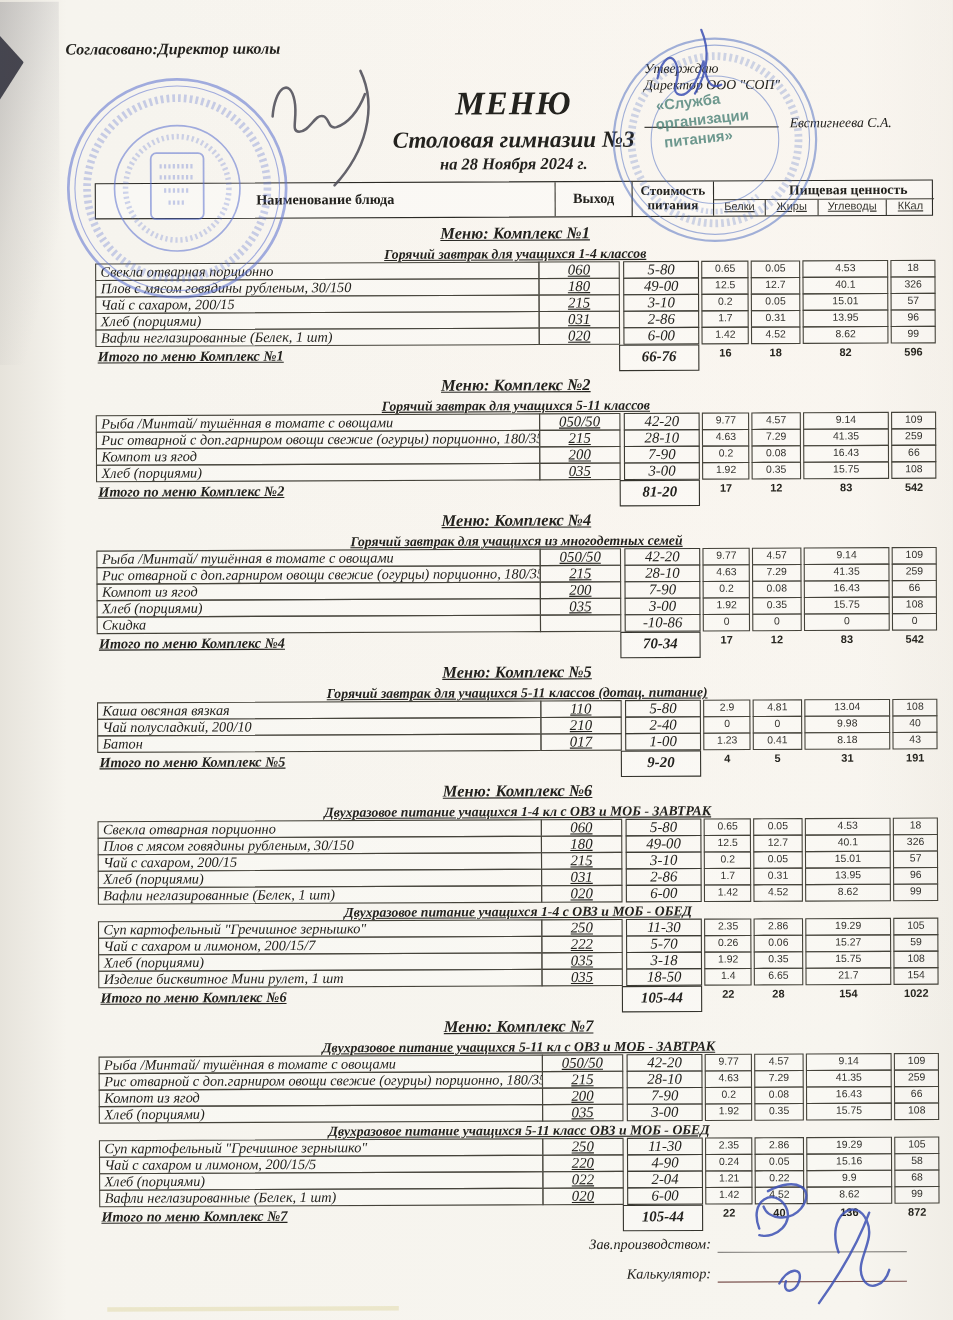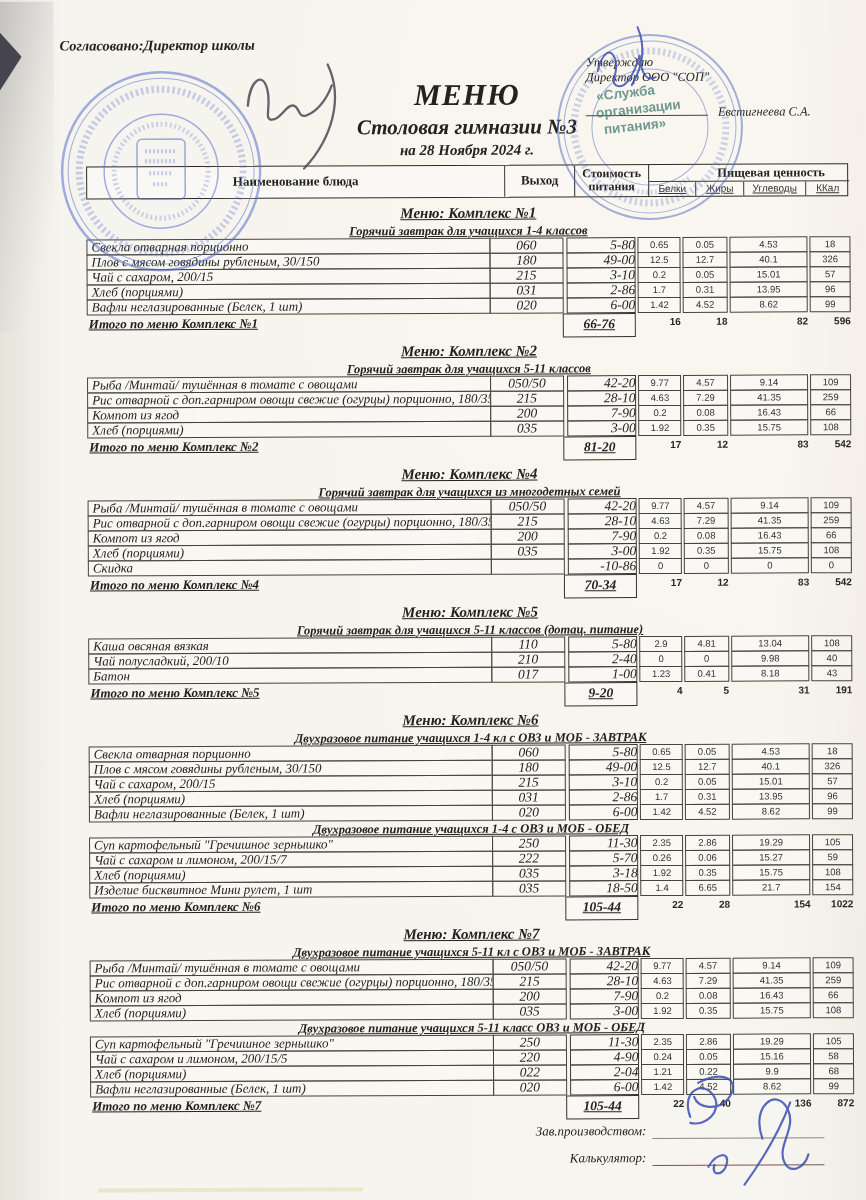--- a/index.html
+++ b/index.html
@@ -48,31 +48,31 @@
   
   #complexes{position:absolute;left:88px;top:200px;width:764px;}
   .complex{margin-top:4px;}
   .complex-title{font:bold italic 15px/19px "Liberation Serif",serif;text-decoration:underline;
     text-align:center;margin-bottom:1px;}
   .section-subtitle{font:bold italic 12.5px/14px "Liberation Serif",serif;text-decoration:underline;
     text-align:center;margin:1px 0 1px;}
   .drow{display:flex;height:16px;margin-top:-1px;}
   .cell{box-sizing:border-box;border:1px solid #45433a;background:rgba(255,255,255,.28);}
   .c-name{width:417px;font:italic 13px/14px "Liberation Serif",serif;padding-left:4px;white-space:nowrap;overflow:hidden;}
-  .c-out{width:76px;margin-left:-1px;font:italic 13.5px/14px "Liberation Serif",serif;text-align:center;}
+  .c-out{width:76px;margin-left:-1px;font:italic 13.5px/14px "Liberation Serif",serif;text-align:center;text-decoration:underline;}
   .c-cost{width:72px;margin-left:3px;border-width:1px 1.5px;border-color:#3b3a32;
-    font:italic 13.5px/14px "Liberation Serif",serif;text-align:right;}
+    font:italic 13.5px/14px "Liberation Serif",serif;text-align:center;}
   .c-nut{font:9.5px/14px "Liberation Sans",sans-serif;text-align:center;color:#34332f;}
   .c-p{width:44px;margin-left:2px;} .c-f{width:46px;margin-left:2px;}
   .c-c{width:81px;margin-left:2px;} .c-k{width:42px;margin-left:2px;}
   .trow{display:flex;height:24px;}
   .t-label{width:486px;font:bold italic 13px/17px "Liberation Serif",serif;text-decoration:underline;padding-left:2px;box-sizing:border-box;}
   .t-cost{width:76px;margin-left:4px;box-sizing:border-box;border:1.5px solid #34332c;
-    font:bold italic 13.5px/20px "Liberation Serif",serif;text-align:center;background:rgba(255,255,255,.3);text-decoration:underline;}
-  .t-nut{font:bold 10px/17px "Liberation Sans",sans-serif;text-align:right;color:#26251f;}
+    font:bold italic 13.5px/20px "Liberation Serif",serif;text-align:center;background:rgba(255,255,255,.3);}
+  .t-nut{font:bold 10px/17px "Liberation Sans",sans-serif;text-align:center;color:#26251f;}
 
   
   .footer{position:absolute;left:450px;top:1118px;width:372px;}
   .f-row{display:flex;justify-content:flex-end;align-items:flex-end;height:22px;margin-bottom:5px;}
   .f-label{font:italic 13px/16px "Liberation Serif",serif;margin-right:6px;}
   .f-line{width:172px;border-bottom:1.5px solid #8a8884;height:16px;}
   .f-line.red{border-bottom-color:#7c5450;}
 
   .overlay{position:absolute;inset:0;pointer-events:none;}
 </style>

